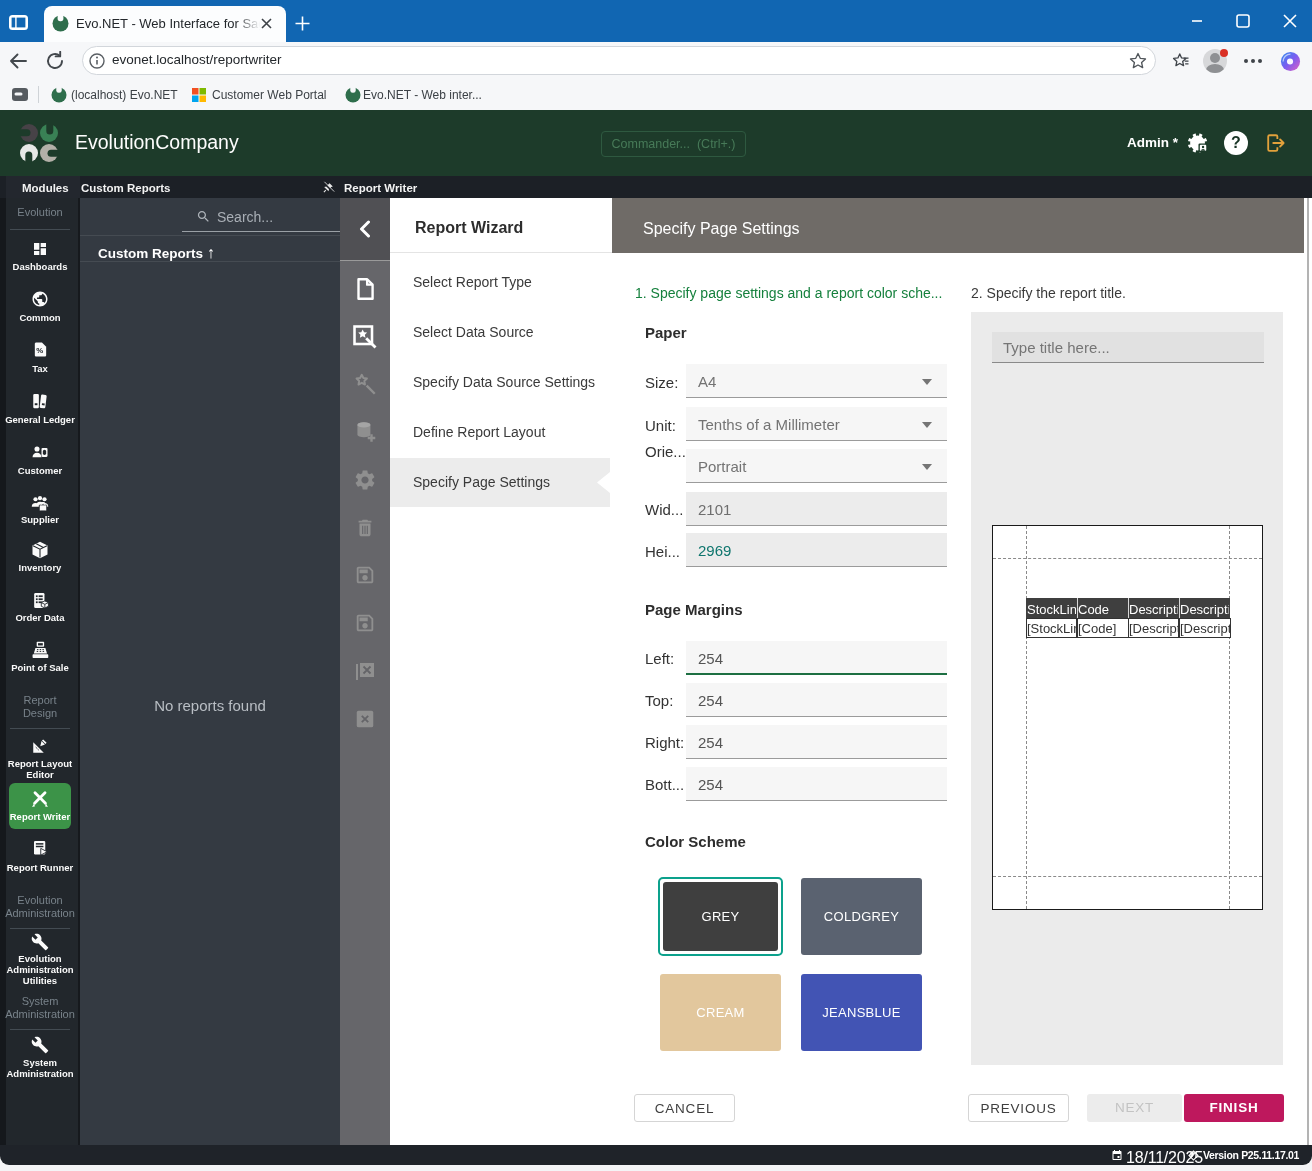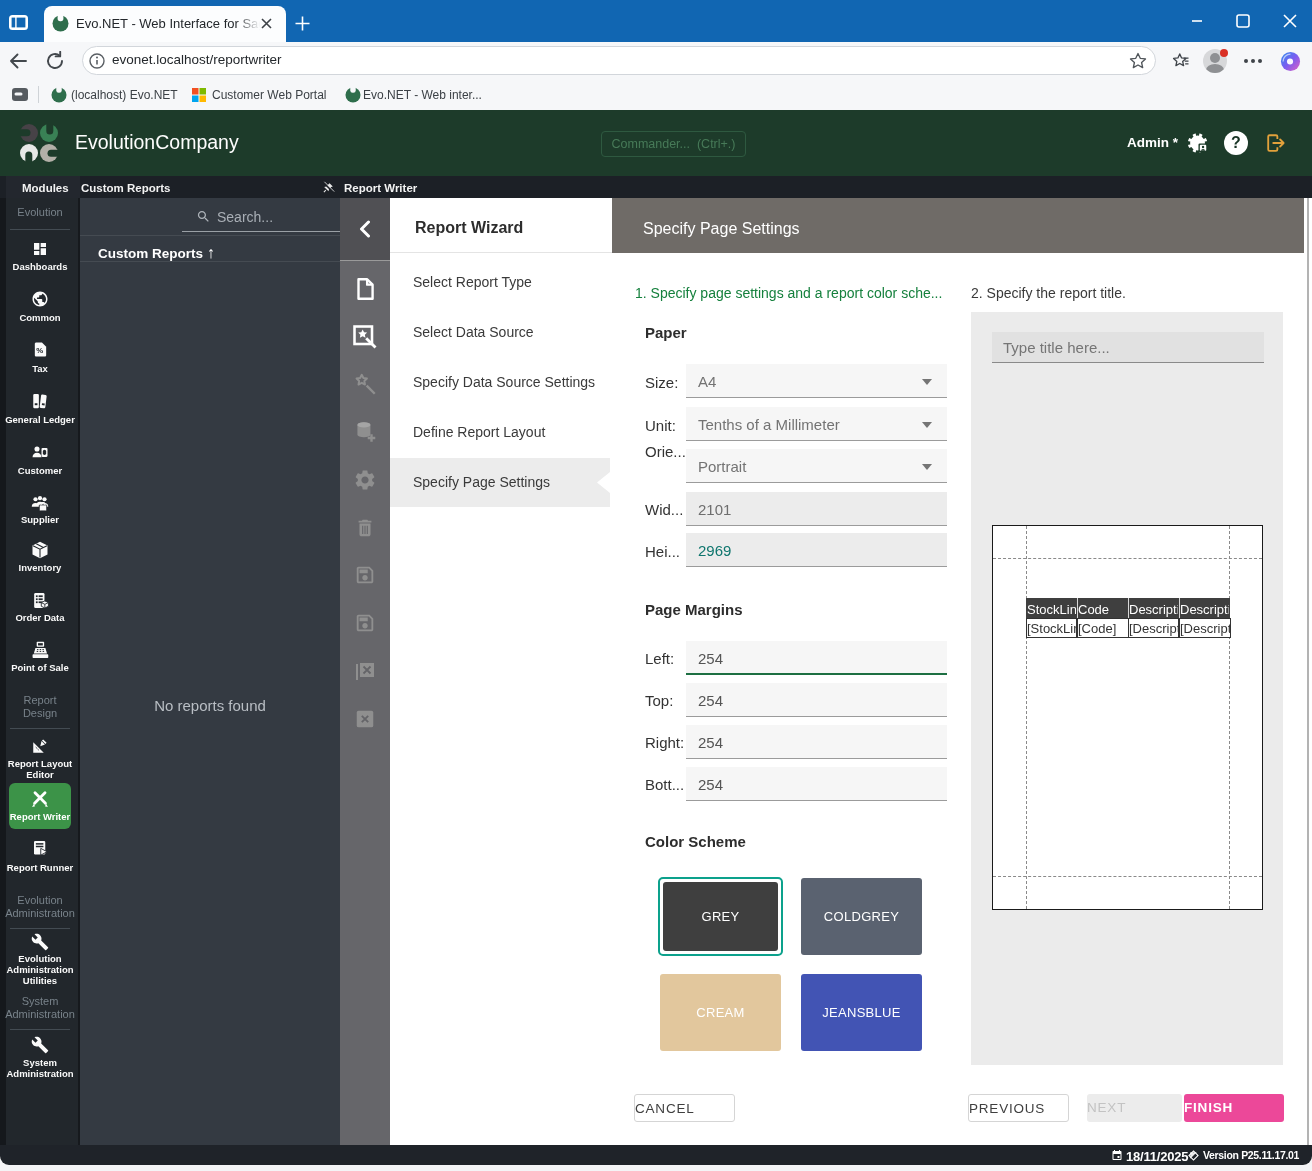--- a/index.html
+++ b/index.html
@@ -36,21 +36,21 @@
   .sect{width:80px;text-align:center;font-size:11px;color:#78828a;line-height:13px;}
   .slabel{width:80px;text-align:center;font-size:9.5px;font-weight:bold;color:#fafafa;line-height:11px;}
   .sdiv{left:10px;width:60px;height:1px;background:#434b52;}
   
   .step{left:413px;font-size:14px;color:#3a3a3a;}
   .flabel{left:645px;font-size:15px;color:#333;}
   .field{left:686px;width:261px;height:34px;background:#f6f6f6;border-bottom:1px solid #9b9b9b;box-sizing:border-box;}
   .fieldtxt{left:698px;font-size:15px;color:#737373;}
   .caret{width:0;height:0;border-left:5px solid transparent;border-right:5px solid transparent;border-top:6px solid #757575;}
   .swatch{width:121px;height:77px;border-radius:3px;color:#fff;font-size:13px;text-align:center;line-height:77px;letter-spacing:0.3px;}
-  .btn{height:28px;border-radius:3px;font-size:13.5px;letter-spacing:0.8px;line-height:28px;box-sizing:border-box;}
+  .btn{height:28px;border-radius:3px;font-size:13.5px;letter-spacing:0.8px;text-align:center;line-height:28px;box-sizing:border-box;}
   .btnw{background:#fff;border:1px solid #d5d5d5;color:#3f3f3f;}
   .pvh{font-size:13px;color:#fff;white-space:nowrap;overflow:hidden;height:15px;}
   .pvc{font-size:13px;color:#333;white-space:nowrap;overflow:hidden;height:20px;line-height:20px;
        background:#fff;border:1px solid #333;box-sizing:border-box;}
 </style>
 </head>
 <body>
 
 <div class="abs" id="titlebar"></div>
 
@@ -471,21 +471,21 @@
 <div class="abs" style="left:645px;top:833px;font-size:15px;font-weight:bold;color:#2d2d2d">Color Scheme</div>
 <div class="abs" style="left:658px;top:877px;width:125px;height:79px;border:2px solid #0ca18c;border-radius:5px;box-sizing:border-box"></div>
 <div class="abs swatch" style="left:663px;top:882px;width:115px;height:69px;line-height:69px;background:#3f3f3f">GREY</div>
 <div class="abs swatch" style="left:801px;top:878px;background:#5a6270">COLDGREY</div>
 <div class="abs swatch" style="left:660px;top:974px;background:#e2c79d">CREAM</div>
 <div class="abs swatch" style="left:801px;top:974px;background:#4254b4">JEANSBLUE</div>
 
 <div class="abs btn btnw" style="left:634px;top:1094px;width:101px">CANCEL</div>
 <div class="abs btn btnw" style="left:968px;top:1094px;width:101px">PREVIOUS</div>
 <div class="abs btn" style="left:1087px;top:1094px;width:95px;background:#ececec;color:#c3c3c3">NEXT</div>
-<div class="abs btn" style="left:1184px;top:1094px;width:100px;background:#ec4899;color:#fff;font-weight:bold">FINISH</div>
+<div class="abs btn" style="left:1184px;top:1094px;width:100px;background:#be185d;color:#fff;font-weight:bold">FINISH</div>
 
 <div class="abs" style="left:971px;top:285px;font-size:14px;color:#3a3a3a">2. Specify the report title.</div>
 <div class="abs" style="left:971px;top:312px;width:312px;height:753px;background:#ebebeb"></div>
 <div class="abs" style="left:992px;top:332px;width:272px;height:31px;background:#e1e1e1;border-bottom:1px solid #8a8a8a;box-sizing:border-box"></div>
 <div class="abs" style="left:1003px;top:339px;font-size:15px;color:#757575">Type title here...</div>
 
 <div class="abs" style="left:992px;top:525px;width:271px;height:385px;background:#fff;border:1px solid #1a1a1a;box-sizing:border-box"></div>
 
 <div class="abs" style="left:1026px;top:526px;width:0;height:383px;border-left:1px dashed #8a8a8a"></div>
 <div class="abs" style="left:1229px;top:526px;width:0;height:383px;border-left:1px dashed #8a8a8a"></div>
@@ -506,18 +506,18 @@
 <div class="abs pvc" style="left:1179px;top:618px;width:52px">[Description]</div>
 
 <div class="abs" id="scrollgutter"></div>
 <div class="abs" id="scrollline"></div>
 <div class="abs" style="left:0;top:1160px;width:1312px;height:11px;background:#f4f4f6"></div>
 <div class="abs" id="statusbar"></div>
 <svg class="abs" style="left:1111px;top:1149px" width="12" height="12" viewBox="0 0 24 24">
     <path fill="#fff" d="M19 4h-1V2h-2v2H8V2H6v2H5c-1.11 0-1.99.9-1.99 2L3 20c0 1.1.89 2 2 2h14c1.1 0 2-.9 2-2V6c0-1.1-.9-2-2-2zm0 16H5V10h14v10z"></path>
     <rect x="13" y="14" width="4" height="4" fill="#fff"></rect>
   </svg>
-<div class="abs" style="left:1126px;top:1149px;font-size:13px;letter-spacing:-0.2px;font-weight:bold;color:#fff;white-space:nowrap">18/11/2025</div>
+<div class="abs" style="left:1126px;top:1149px;font-size:16px;letter-spacing:-0.2px;font-weight:normal;color:#fff;white-space:nowrap">18/11/2025</div>
 <svg class="abs" style="left:1188px;top:1150px" width="11" height="11" viewBox="0 0 24 24">
   <rect x="5" y="5" width="14" height="14" fill="none" stroke="#fff" stroke-width="2.4" transform="rotate(45 12 12)"></rect>
   <path d="M12 2 L12 22 L2 12 Z" fill="#fff" transform="rotate(45 12 12)" opacity="0.9"></path>
 </svg>
 <div class="abs" style="left:1203px;top:1149px;font-size:11.5px;font-weight:bold;letter-spacing:-0.35px;color:#fff;white-space:nowrap;transform:scaleX(0.91);transform-origin:left center">Version P25.11.17.01</div>
 
 </body></html>

